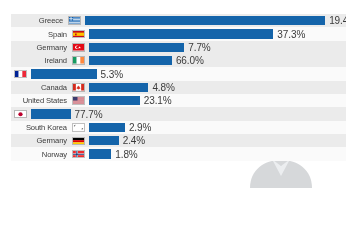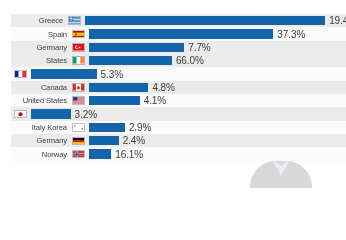--- a/index.html
+++ b/index.html
@@ -185,21 +185,21 @@
             <circle cx="12" cy="9" r="4" fill="#e30a17"></circle>
             <path d="M16 6 l1.2 2.6 2.8 .3 -2.1 1.9 .6 2.8 -2.5-1.4 -2.5 1.4 .6-2.8 -2.1-1.9 2.8-.3 Z" fill="#fff" transform="translate(0.5,0) scale(0.78) translate(4,2)"></path>
           </svg>
         </div>
         <div class="bar-wrap">
           <div class="bar" style="width: 95.2577px; background: rgb(20, 100, 170);"></div>
           <div class="value">7.7%</div>
         </div>
       </div>
       <div class="row odd">
-        <div class="label">States</div>
+        <div class="label">Ireland</div>
         <div class="flag">
           <svg viewBox="0 0 27 18" preserveAspectRatio="none">
             <rect width="9" height="18" fill="#169b62"></rect>
             <rect x="9" width="9" height="18" fill="#fff"></rect>
             <rect x="18" width="9" height="18" fill="#ff883e"></rect>
           </svg>
         </div>
         <div class="bar-wrap">
           <div class="bar" style="width: 82.8866px; background: rgb(20, 100, 170);"></div>
           <div class="value">66.0%</div>
@@ -245,37 +245,37 @@
               <rect y="8.3" width="27" height="1.4"></rect>
               <rect y="11" width="27" height="1.4"></rect>
               <rect y="13.8" width="27" height="1.4"></rect>
               <rect y="16.6" width="27" height="1.4"></rect>
             </g>
             <rect width="11" height="9.7" fill="#3c3b6e"></rect>
           </svg>
         </div>
         <div class="bar-wrap">
           <div class="bar" style="width: 50.7216px; background: rgb(20, 100, 170);"></div>
-          <div class="value">4.1%</div>
+          <div class="value">23.1%</div>
         </div>
       </div>
       <div class="row odd">
         <div class="flag">
           <svg viewBox="0 0 27 18" preserveAspectRatio="none">
             <rect width="27" height="18" fill="#fff"></rect>
             <circle cx="13.5" cy="9" r="5.2" fill="#bc002d"></circle>
           </svg>
         </div>
         <div class="bar-wrap">
           <div class="bar" style="width: 39.5876px; background: rgb(20, 100, 170);"></div>
-          <div class="value">3.2%</div>
-        </div>
-      </div>
-      <div class="row even">
-        <div class="label">Italy Korea</div>
+          <div class="value">77.7%</div>
+        </div>
+      </div>
+      <div class="row even">
+        <div class="label">South Korea</div>
         <div class="flag">
           <svg viewBox="0 0 27 18" preserveAspectRatio="none">
             <rect width="27" height="18" fill="#fff"></rect>
             <path d="M9 9 a4.5 4.5 0 0 1 9 0 a4.5 4.5 0 0 0 -9 0" fill="#cd2e3a"></path>
             <path d="M9 9 a4.5 4.5 0 0 0 9 0 a4.5 4.5 0 0 1 -9 0" fill="#0047a0"></path>
             <g fill="#000">
               <rect x="2" y="3.4" width="4" height="0.8" transform="rotate(-33 4 3.8)"></rect>
               <rect x="2" y="5" width="4" height="0.8" transform="rotate(-33 4 5.4)"></rect>
               <rect x="21" y="12.2" width="4" height="0.8" transform="rotate(-33 23 12.6)"></rect>
               <rect x="21" y="13.8" width="4" height="0.8" transform="rotate(-33 23 14.2)"></rect>
@@ -307,18 +307,18 @@
           <svg viewBox="0 0 27 18" preserveAspectRatio="none">
             <rect width="27" height="18" fill="#ef2b2d"></rect>
             <rect x="7" y="0" width="5" height="18" fill="#fff"></rect>
             <rect x="0" y="6.5" width="27" height="5" fill="#fff"></rect>
             <rect x="8.3" y="0" width="2.4" height="18" fill="#002868"></rect>
             <rect x="0" y="7.8" width="27" height="2.4" fill="#002868"></rect>
           </svg>
         </div>
         <div class="bar-wrap">
           <div class="bar" style="width: 22.268px; background: rgb(20, 100, 170);"></div>
-          <div class="value">16.1%</div>
+          <div class="value">1.8%</div>
         </div>
       </div>
     </div>
 
 </div>
 
 </body></html>

